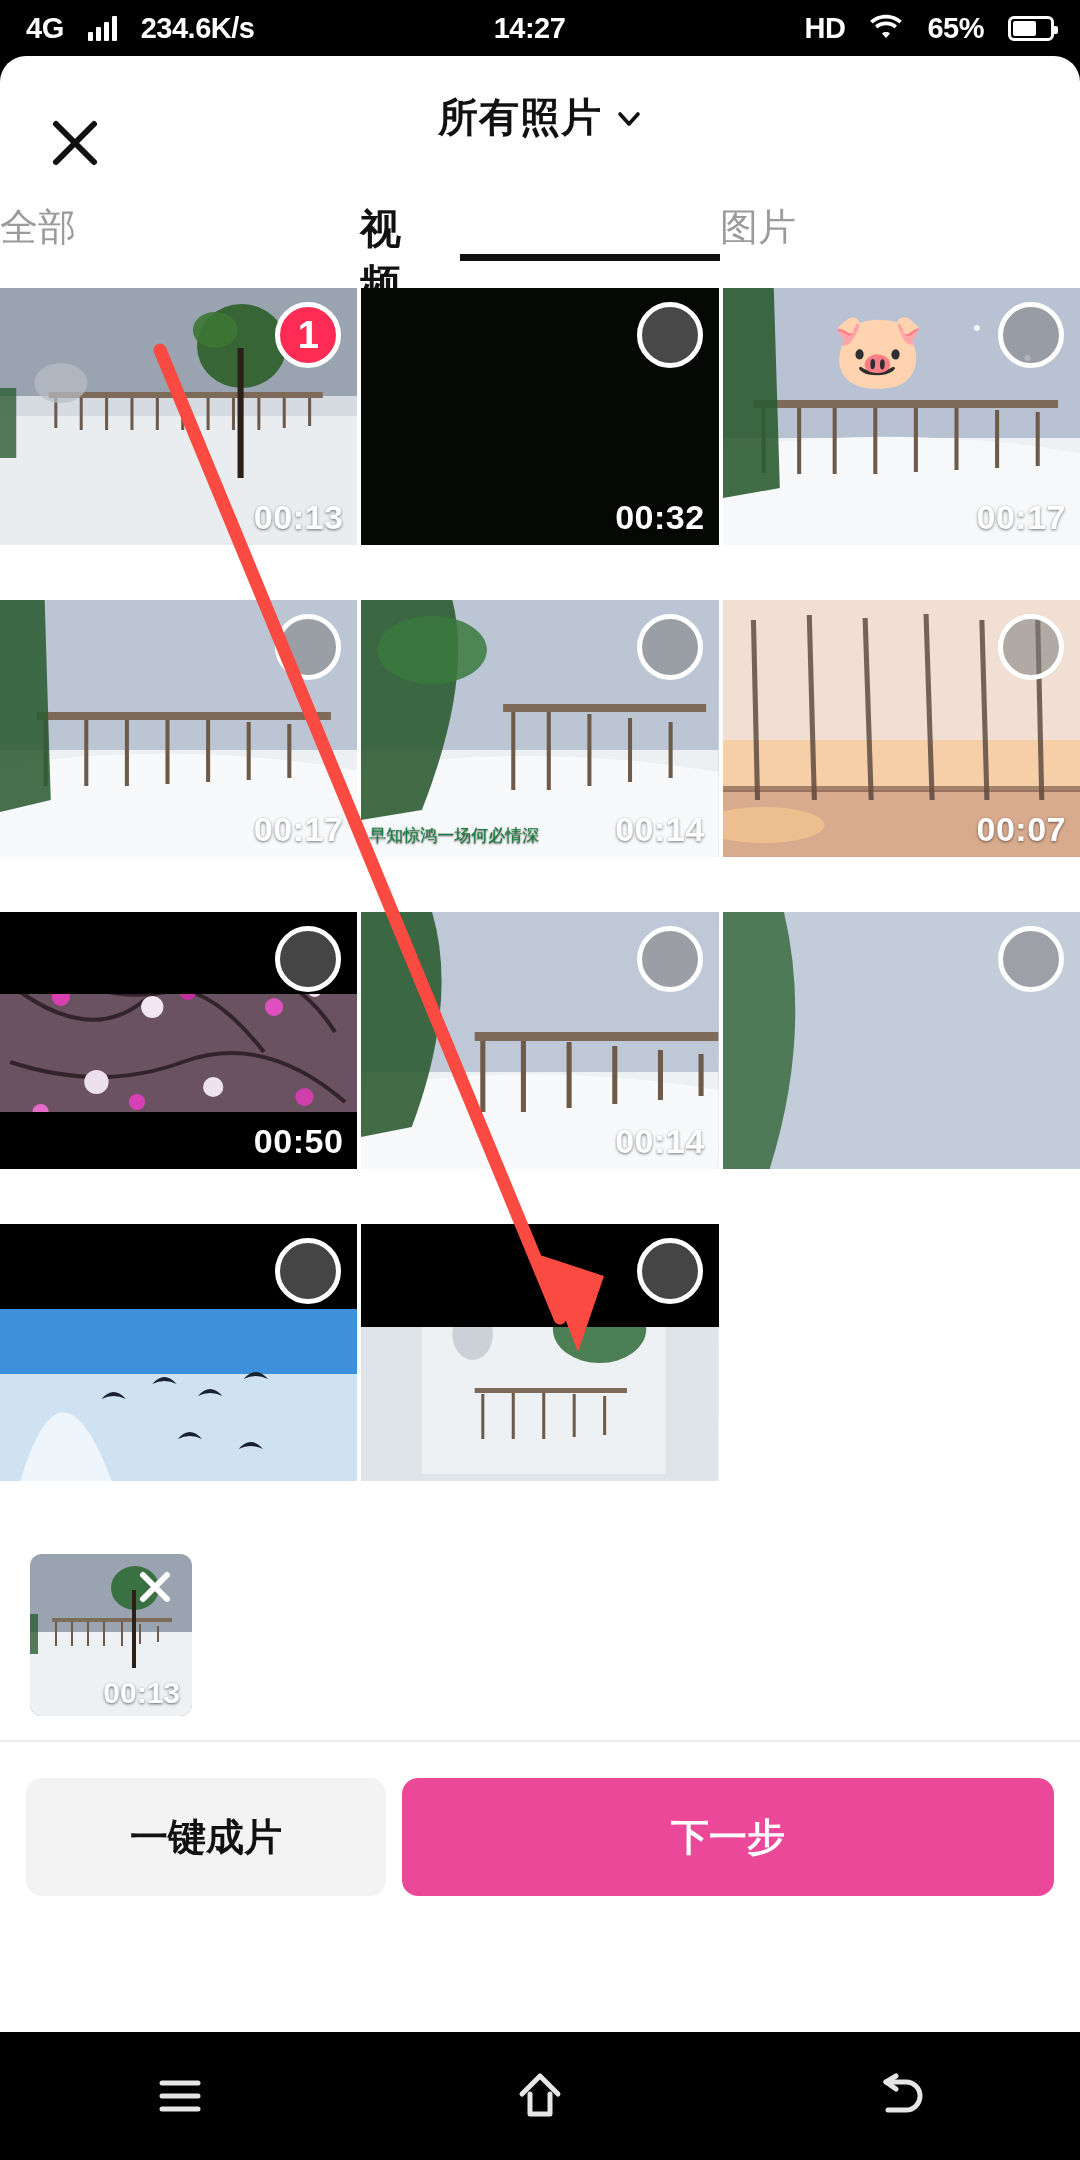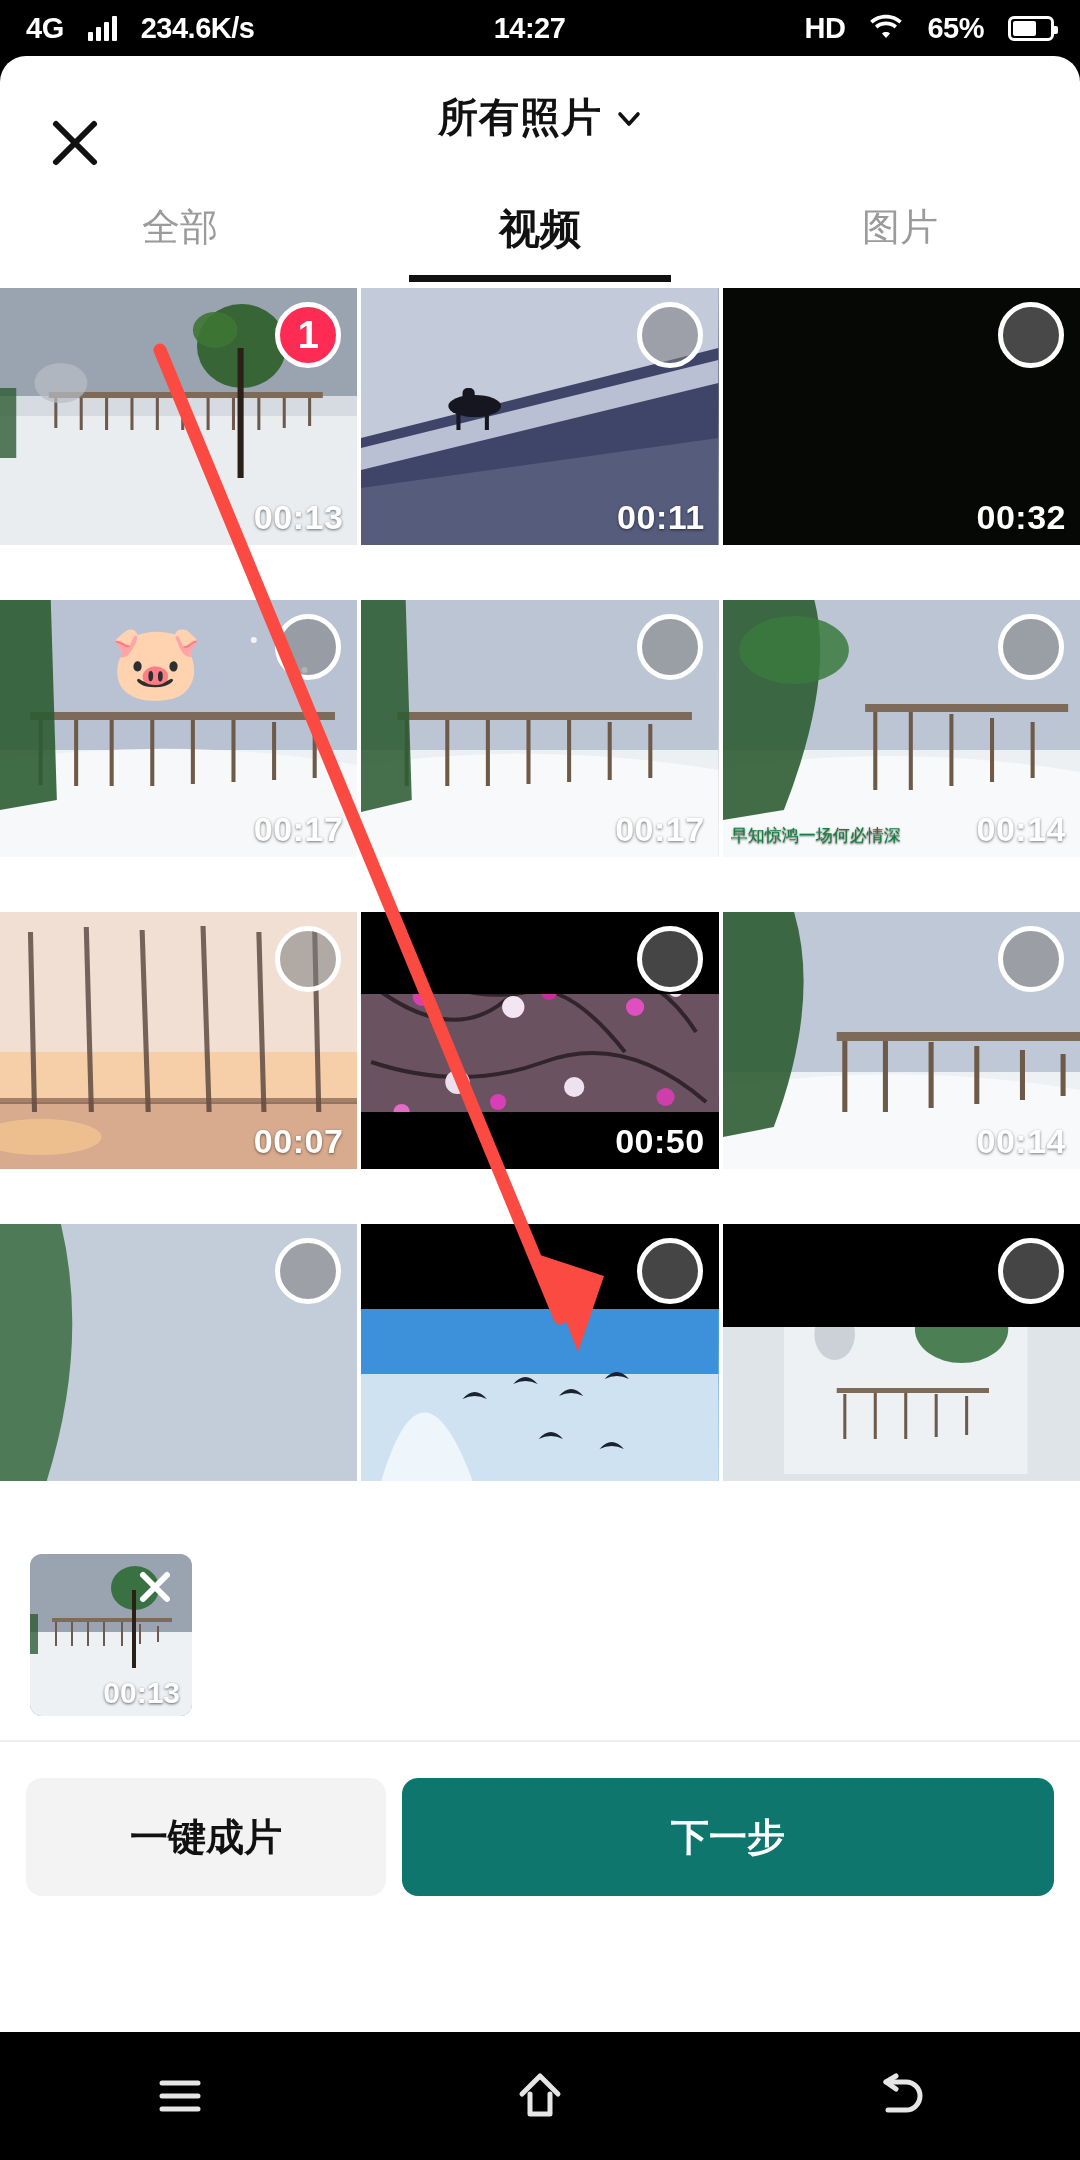--- a/index.html
+++ b/index.html
@@ -63,21 +63,21 @@
   .header-title .ttl { font-size: 40px; font-weight: 700; color: #111; letter-spacing: 1px; }
   .chev { width: 26px; height: 26px; position: relative; top: 2px; }
   .multi-btn {
     margin-left: auto; background: #f1f1f1; border-radius: 40px;
     padding: 18px 30px; font-size: 33px; color: #111; font-weight: 600;
     white-space: nowrap;
   }
 
   
   .tabs { display: flex; height: 110px; align-items: flex-start; padding-top: 24px; }
-  .tab { flex: 1; display: flex; flex-direction: column; align-items: center; gap: 18px; }
+  .tab { flex: 1; display: flex; flex-direction: row; align-items: center; gap: 18px; }
   .tab .lbl { font-size: 38px; color: #9b9b9b; font-weight: 500; }
   .tab.active .lbl { color: #111; font-weight: 700; font-size: 41px; }
   .tab .bar { width: 90px; height: 7px; border-radius: 4px; background: transparent; }
   .tab.active .bar { background: #111; width: 262px; height: 7px; border-radius: 0; }
 
   
   .grid {
     position: relative;
     display: grid; grid-template-columns: repeat(3, 1fr);
     gap: 4px; background: #fff;
@@ -132,21 +132,21 @@
   
   .actions {
     height: 190px; background: #fff; display: flex; align-items: center;
     gap: 16px; padding: 0 26px;
   }
   .btn {
     height: 118px; border-radius: 16px; display: flex; align-items: center;
     justify-content: center; font-size: 38px; font-weight: 700;
   }
   .btn-secondary { flex: 0 0 360px; background: #f3f3f3; color: #111; }
-  .btn-primary { flex: 1; background: #0f766e; color: #fff; }
+  .btn-primary { flex: 1; background: #ec4899; color: #fff; }
 
   
   .navbar {
     position: absolute; left: 0; bottom: 0; width: 1080px; height: 128px;
     background: #000; display: flex; align-items: center; justify-content: space-around;
   }
   .nav-ico { width: 110px; height: 80px; display: flex; align-items: center; justify-content: center; }
 
   
   .arrow-layer { position: absolute; inset: 0; pointer-events: none; z-index: 50; }
@@ -264,36 +264,20 @@
             <ellipse cx="212" cy="42" rx="22" ry="18" fill="#3d7534" opacity=".9"></ellipse>
             <rect x="234" y="60" width="6" height="130" fill="#2a2018"></rect>
             <ellipse cx="60" cy="95" rx="26" ry="20" fill="#b8bec6" opacity=".7"></ellipse>
             <rect x="0" y="100" width="16" height="70" fill="#2e5b34" opacity=".8"></rect>
           </svg>
         </div>
         <div class="sel checked">1</div>
         <div class="dur">00:13</div>
       </div>
 
-      <div class="cell">
-        <div class="art snow-hill">
-          <svg width="100%" height="100%" viewBox="0 0 352 257" preserveAspectRatio="none">
-            <rect width="352" height="257" fill="#c3cbdb"></rect>
-            <path d="M0 150 L352 60 L352 257 L0 257 Z" fill="#3e4569"></path>
-            <path d="M0 160 L352 72 L352 95 L0 182 Z" fill="#cfd6e6" opacity=".85"></path>
-            <path d="M0 200 L352 150 L352 257 L0 257 Z" fill="#6d748f" opacity=".5"></path>
-            <ellipse cx="112" cy="118" rx="26" ry="11" fill="#15161f"></ellipse>
-            <rect x="100" y="100" width="12" height="20" rx="5" fill="#15161f"></rect>
-            <rect x="94" y="124" width="4" height="18" fill="#15161f"></rect>
-            <rect x="122" y="124" width="4" height="18" fill="#15161f"></rect>
-          </svg>
-        </div>
-        <div class="sel"></div>
-        <div class="dur">00:11</div>
-      </div>
 
       <div class="cell">
         <div class="art dark"></div>
         <div class="sel"></div>
         <div class="dur">00:32</div>
       </div>
 
       <div class="cell">
         <div class="art snow-blue">
           <svg width="100%" height="100%" viewBox="0 0 352 257" preserveAspectRatio="none">

